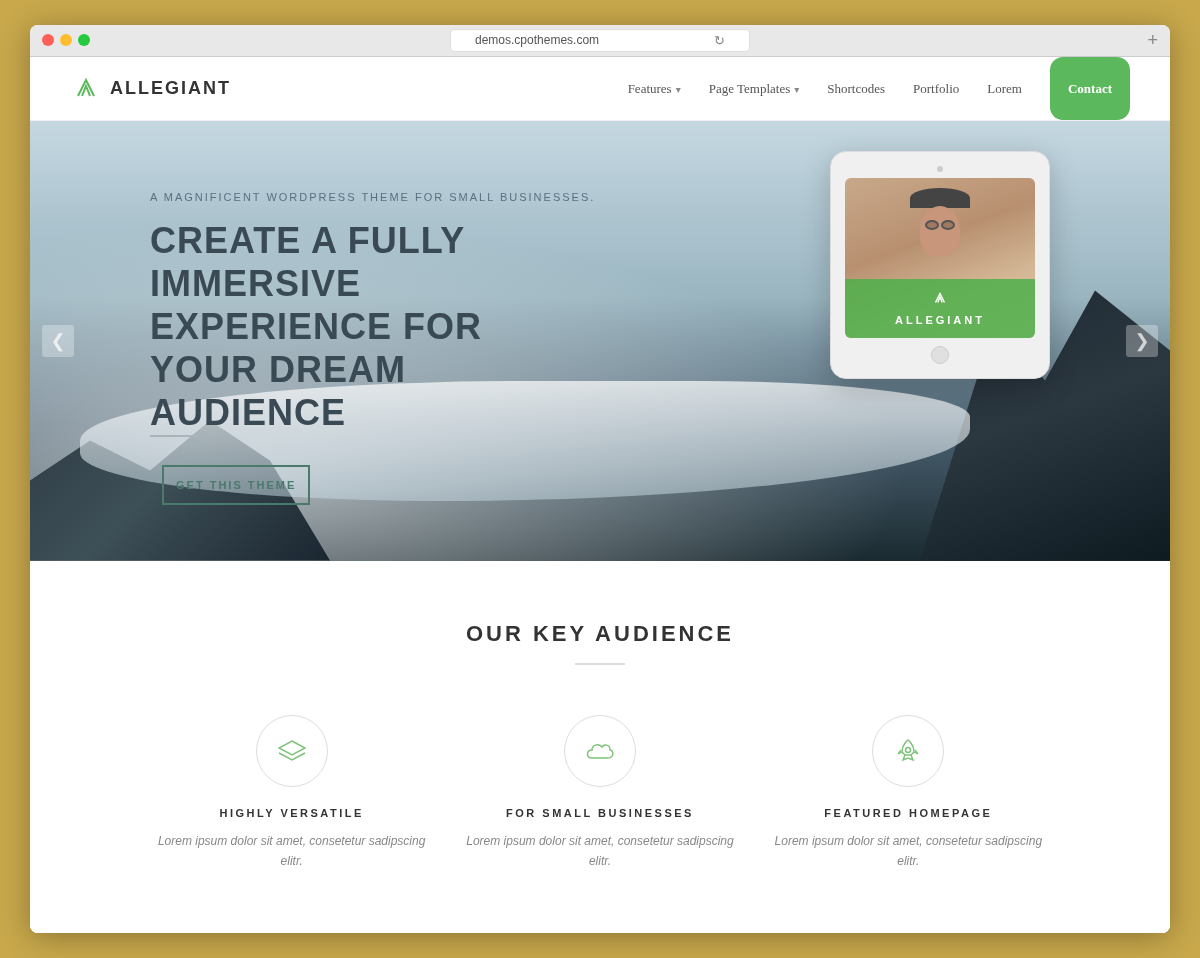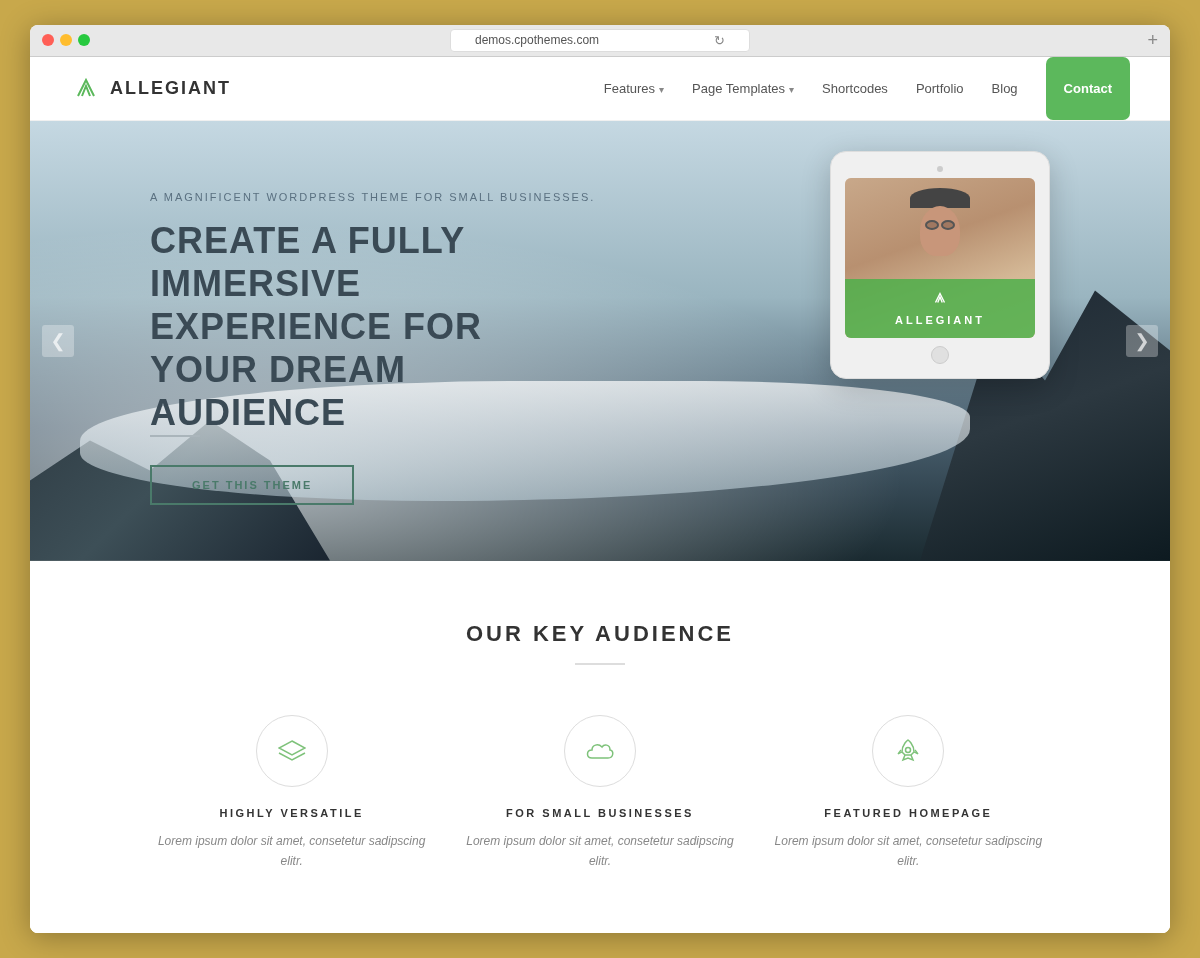--- a/index.html
+++ b/index.html
@@ -109,34 +109,35 @@
       align-items: center;
       gap: 28px;
       list-style: none;
     }
 
     .nav-links a {
       text-decoration: none;
       color: #555;
       font-size: 13px;
       font-weight: 500;
+      font-family: Liberation Serif, serif;
     }
 
     .nav-links .has-dropdown::after {
       content: '▾';
       margin-left: 4px;
       font-size: 10px;
       color: #888;
     }
 
     .nav-contact-btn {
       background: #5cb85c;
       color: #fff !important;
       padding: 24px 18px;
-      border-radius: 7px;
+      border-radius: 13px;
       font-weight: 600 !important;
     }
 
     
     .hero-section {
       position: relative;
       height: 440px;
       overflow: hidden;
       background: linear-gradient(135deg, #b8cdd8 0%, #d0dfe8 30%, #c5d5e0 60%, #2c3e45 100%);
     }
@@ -227,28 +228,29 @@
       width: 50px;
       height: 2px;
       background: #aab5bb;
       margin-bottom: 28px;
     }
 
     .hero-cta {
       display: inline-block;
       border: 2px solid #4a7a6a;
       color: #4a7a6a;
-      padding: 12px 40px;
+      padding: 12px 12px;
       font-size: 11px;
       letter-spacing: 2px;
       text-transform: uppercase;
       font-weight: 600;
       text-decoration: none;
       background: transparent;
       cursor: pointer;
+      margin-left: 12px;
     }
 
     
     .tablet-mockup {
       position: absolute;
       right: 120px;
       top: 30px;
       z-index: 6;
       width: 220px;
     }
@@ -411,21 +413,21 @@
         <li>
           <a href="#" class="has-dropdown">Page Templates</a>
         </li>
         <li>
           <a href="#">Shortcodes</a>
         </li>
         <li>
           <a href="#">Portfolio</a>
         </li>
         <li>
-          <a href="#">Blog</a>
+          <a href="#">Lorem</a>
         </li>
         <li>
           <a href="#" class="nav-contact-btn">Contact</a>
         </li>
       </ul>
     </nav>
 
     <section class="hero-section">
       <div class="hero-bg"></div>
       <div class="hero-rocks-left"></div>

